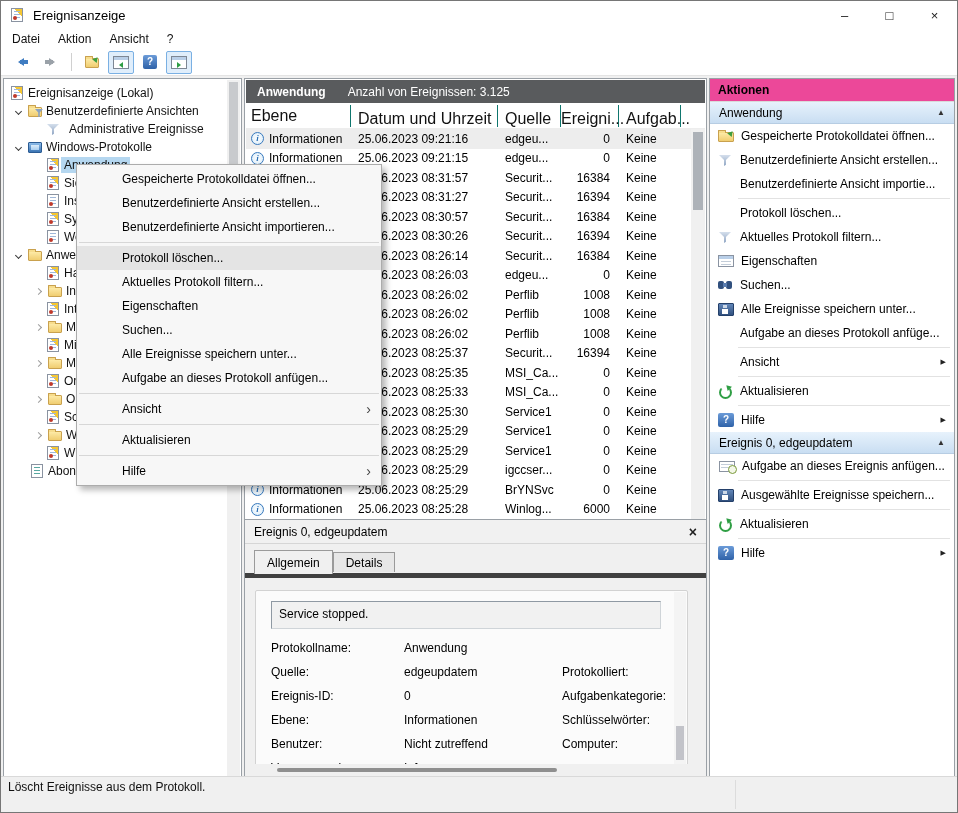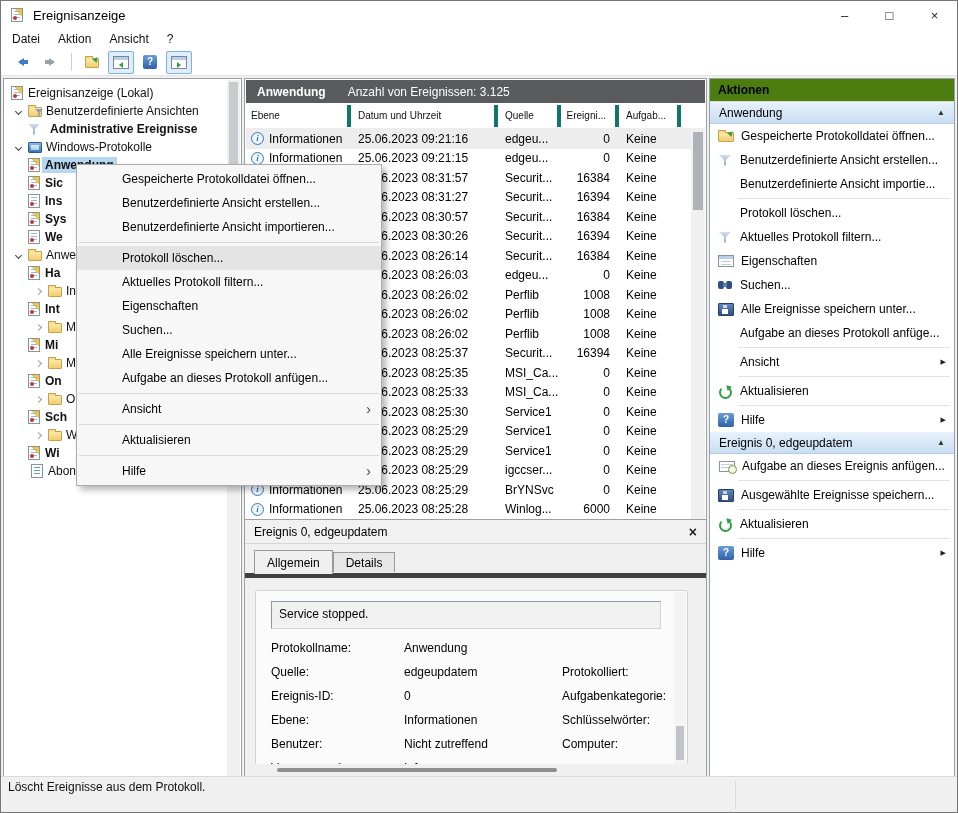--- a/index.html
+++ b/index.html
@@ -26,21 +26,21 @@
   
   .workspace { position:absolute; top:75px; left:0; right:0; bottom:23px; background:#f0f0f0; }
   .panel { position:absolute; background:#fff; border:1px solid #9aa0a6; }
   .panel-tree   { left:2px;   width:239px; top:2px; bottom:2px; overflow:hidden; }
   .panel-center { left:243px; width:463px; top:2px; bottom:2px; overflow:hidden; }
   .panel-actions{ left:708px; right:2px;  top:2px; bottom:2px; overflow:hidden; }
 
   
   .tree { position:absolute; inset:1px 14px 1px 1px; overflow:hidden; padding-top:4px; }
   .t-row { height:18px; display:flex; align-items:center; white-space:nowrap; font-size:12px; color:#111; }
-  .pad0 { padding-left:4px; } .pad1 { padding-left:24px; } .pad2 { padding-left:21px;font-weight:bold; }
+  .pad0 { padding-left:4px; } .pad1 { padding-left:24px; } .pad2 { padding-left:40px; }
   .exp { width:0; flex:none; display:flex; align-items:center; justify-content:center; }
   .exp-open, .exp-closed { width:18px; }
   .exp i { display:none; width:5px; height:5px; border:solid #3c3c3c; border-width:0 1px 1px 0; }
   .exp-open i  { display:block; transform:rotate(45deg); }
   .exp-closed i{ display:block; transform:rotate(-45deg); border-color:#9c9c9c; }
   .t-icon { margin-right:5px; }
   .t-label { padding:1px 3px; }
   .t-row.selected .t-label { background:#b5d7f0; }
   .tree-vscroll { position:absolute; top:1px; bottom:1px; right:1px; width:13px; background:#f0f0f0; }
   .tree-vscroll .thumb { position:absolute; top:2px; left:2px; right:2px; height:160px; background:#c8cacd; }
@@ -85,21 +85,21 @@
   .ic-fwd::after { content:""; position:absolute; right:6px; top:6px; width:8px; height:4px; background:#9aa1a8; }
   .ic-console { width:16px; height:13px; margin-top:1px; background:#fff; border:1px solid #7d8794; }
   .ic-console::before { content:""; position:absolute; left:0; top:0; right:0; height:3px; background:#b9cfe8; }
   .tri-left::after  { content:""; position:absolute; left:2px; top:5px; border:3px solid transparent; border-right:4px solid #2f9e44; }
   .tri-right::after { content:""; position:absolute; right:2px; top:5px; border:3px solid transparent; border-left:4px solid #2f9e44; }
 
   
   .list-titlebar { position:absolute; top:1px; left:1px; right:1px; height:23px; background:#595b5d; color:#fff; display:flex; align-items:center; font-size:12px; padding-left:11px; }
   .list-titlebar .lt-name { font-weight:bold; margin-right:22px; }
   .col-headers { position:absolute; top:24px; left:1px; right:1px; height:26px; background:#fff; display:flex; align-items:center; border-bottom:1px solid #ededed; }
-  .hcell { font-size:10px; color:#111; padding:5px 0 5px 7px; border-right:4px solid #0f766e; height:22px; }
+  .hcell { font-size:16px; color:#111; padding:5px 0 5px 7px; border-right:1px solid #0f766e; height:22px; }
   .rows { position:absolute; top:50px; left:1px; right:15px; height:390px; overflow:hidden; background:#fff; }
   .row { height:19.5px; display:flex; align-items:center; font-size:12px; color:#000; }
   .row.sel-inactive { background:#ededed; }
   .cell { padding-left:7px; overflow:hidden; white-space:nowrap; }
   .col-level  { width:105px; display:flex; align-items:center; padding-left:5px; }
   .col-date   { width:147px; }
   .col-source { width:63px; }
   .col-id     { width:58px; text-align:right; padding-right:9px; padding-left:0; }
   .col-task   { width:62px; }
   .list-vscroll { position:absolute; top:50px; right:1px; width:14px; height:390px; background:#f0f0f0; }
@@ -117,21 +117,21 @@
   .pv-msg { margin:10px 26px 0 15px; height:28px; background:#f1f1f1; border:1px solid #8f99a3; border-right-color:#cfd4d8; border-bottom-color:#cfd4d8; font-size:12px; padding:5px 7px; }
   .pv-fields { margin:12px 26px 0 15px; }
   .f-row { height:24px; display:flex; font-size:12px; align-items:flex-start; }
   .f-label { width:133px; flex:none; } .f-value { width:158px; flex:none; } .f-rlabel { flex:1; }
   .pv-box-vscroll { position:absolute; top:1px; bottom:1px; right:1px; width:12px; background:#f4f4f4; }
   .pv-box-vscroll .thumb { position:absolute; bottom:6px; left:2px; right:2px; height:34px; background:#c2c3c9; }
   .pv-hscroll { position:absolute; left:10px; right:18px; bottom:10px; height:12px; background:#f0f0f0; }
   .pv-hscroll .thumb { position:absolute; left:22px; width:280px; top:4px; height:4px; background:#8f8f8f; border-radius:2px; }
 
   
-  .actions-title { height:23px; background:#4d7c0f; border-bottom:1px solid #dadada; font-size:12px; font-weight:bold; line-height:23px; padding-left:8px; }
+  .actions-title { height:23px; background:#ec4899; border-bottom:1px solid #dadada; font-size:12px; font-weight:bold; line-height:23px; padding-left:8px; }
   .section-header { height:22px; background:linear-gradient(#e7f2fc,#c9def2); border-bottom:1px solid #b7cde3; display:flex; align-items:center; font-size:12px; padding:0 9px; }
   .sh-collapse { margin-left:auto; font-size:8px; color:#333; }
   .ai { height:24px; display:flex; align-items:center; padding:0 8px 0 7px; font-size:12px; white-space:nowrap; overflow:hidden; }
   .ai-icon { width:16px; margin-right:7px; }
   .ai.sep { height:0; margin:2px 4px 2px 28px; border-top:1px solid #e2e2e2; padding:0; }
   .ai-arrow { margin-left:auto; font-size:7px; color:#222; padding-left:4px; }
 
   
   .ctx-menu { position:absolute; left:75px; top:163px; width:306px; background:#f7f7f7; border:1px solid #acacac; box-shadow:4px 4px 6px rgba(0,0,0,.28); padding:2px 0; z-index:50; }
   .mi { height:24px; display:flex; align-items:center; padding:0 10px 0 45px; font-size:12px; white-space:nowrap; }

